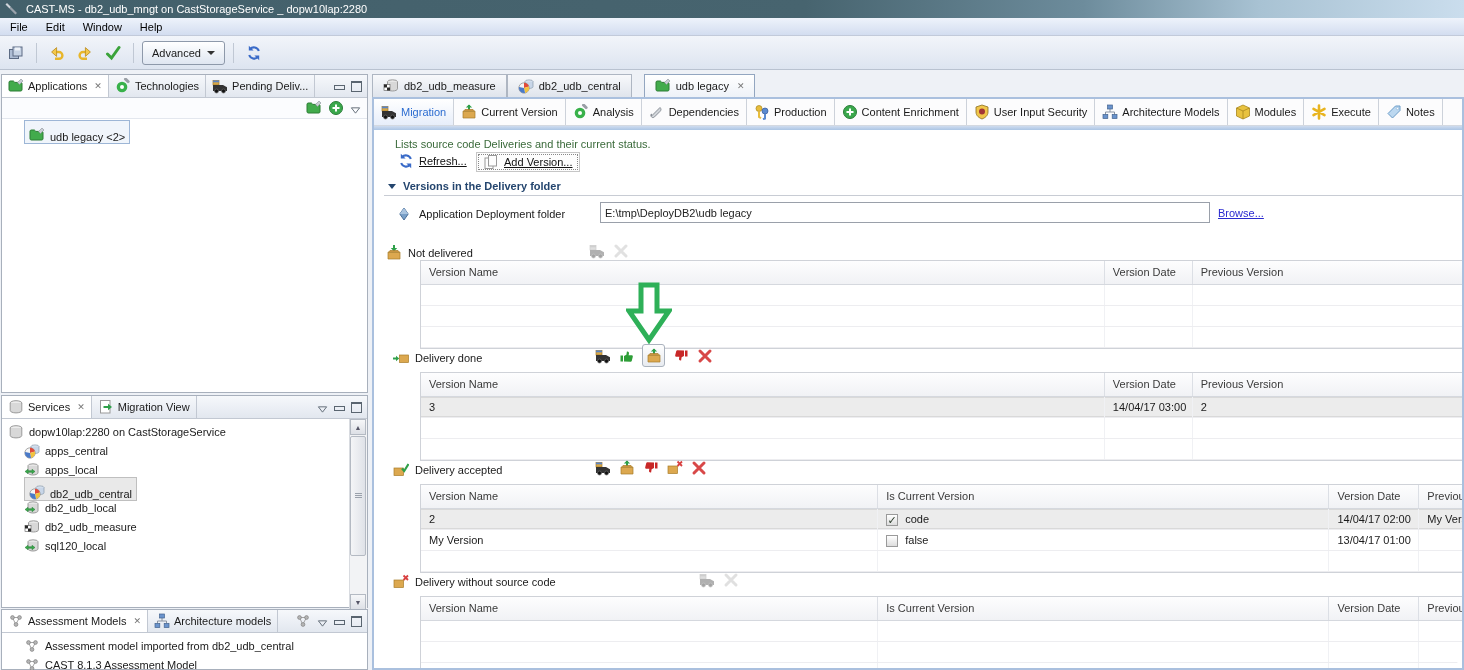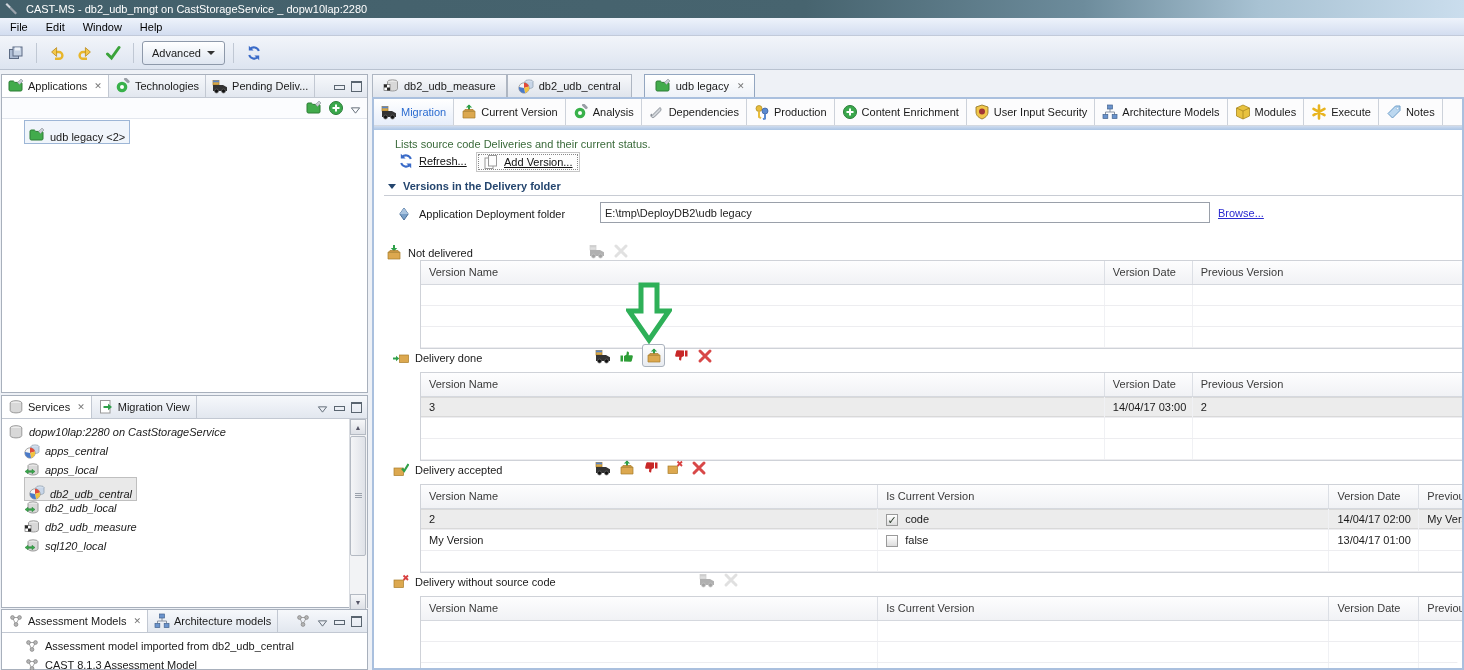--- a/index.html
+++ b/index.html
@@ -250,21 +250,21 @@
         <span>Migration View</span>
       </div>
       <div class="pctrl">
         <span class="tri"><svg viewBox="0 0 12 9">
             <path d="M1.5 2h9L6 7.8z" fill="none" stroke="#5a6570"></path>
           </svg></span>
         <span class="btn-min"></span>
         <span class="btn-max"></span>
       </div>
     </div>
-  <div class="tree" id="services-tree" style="height:188px;overflow:hidden;font-style:italic;">
+  <div class="tree" id="services-tree" style="height:188px;overflow:hidden;">
     <div class="vscroll">
       <span class="sb-btn" style="top:0;">▲</span>
       <span class="sb-thumb" style="top:17px;height:120px;">
           <span class="sb-grip"></span>
         </span>
       <span class="sb-btn" style="bottom:0;">▼</span>
     </div>
   <div class="titem">
         <span class="ic">
           <svg viewBox="0 0 16 16">

